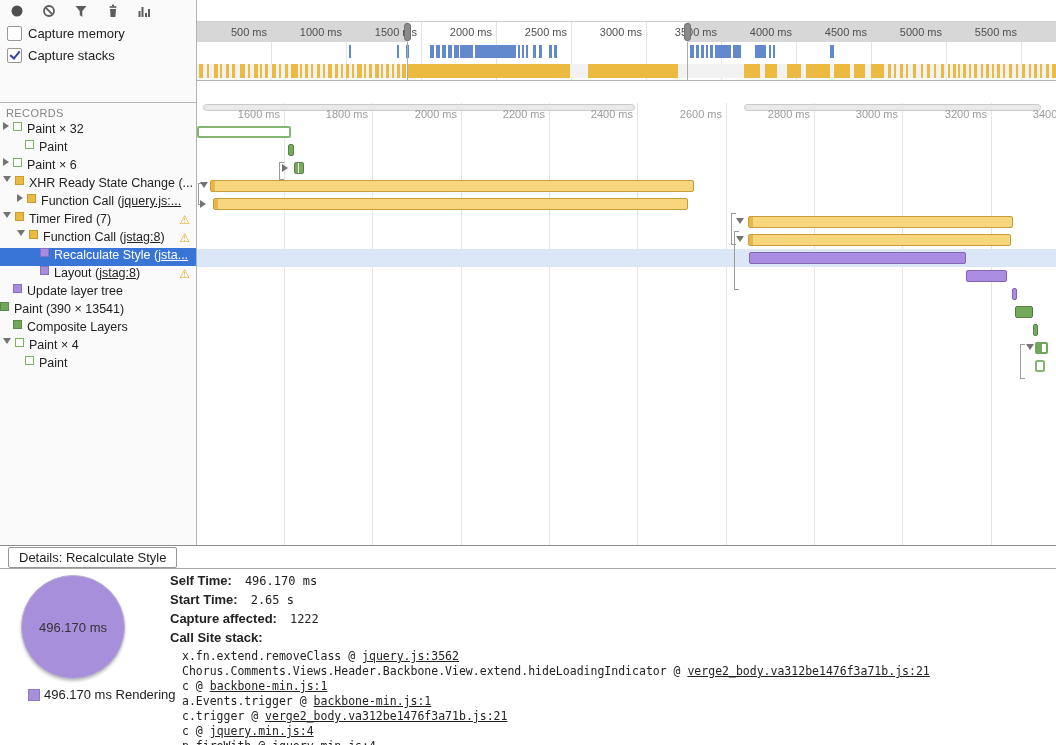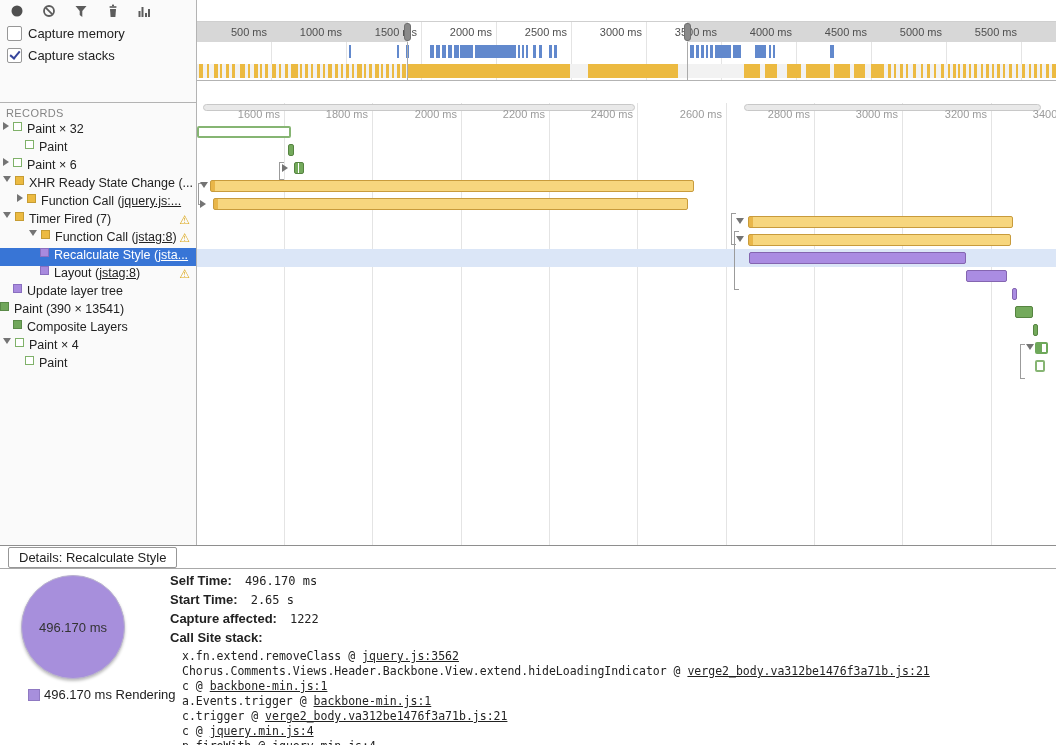--- a/index.html
+++ b/index.html
@@ -164,21 +164,21 @@
             <span class="arr right"></span>
             <span class="sq orange"></span>
             <span>Function Call (<span class="tlink">jquery.js:...</span></span>
           </div>
           <div class="tree-row" style="padding-left: 3px;">
             <span class="arr down"></span>
             <span class="sq orange"></span>
             <span>Timer Fired (7)</span>
             <span class="warn">⚠</span>
           </div>
-          <div class="tree-row" style="padding-left: 29px;">
+          <div class="tree-row" style="padding-left: 17px;">
             <span class="arr down"></span>
             <span class="sq orange"></span>
             <span>Function Call (<span class="tlink">jstag:8</span>)</span>
             <span class="warn">⚠</span>
           </div>
           <div class="tree-row selected" style="padding-left: 40px;">
             <span class="sq purple"></span>
             <span>Recalculate Style (<span class="tlink">jsta...</span></span>
           </div>
           <div class="tree-row" style="padding-left: 40px;">

